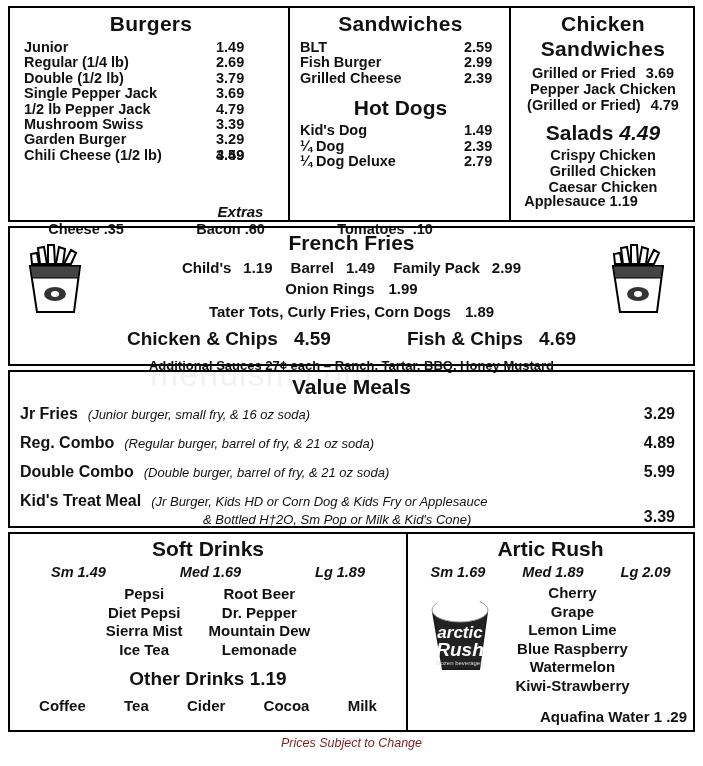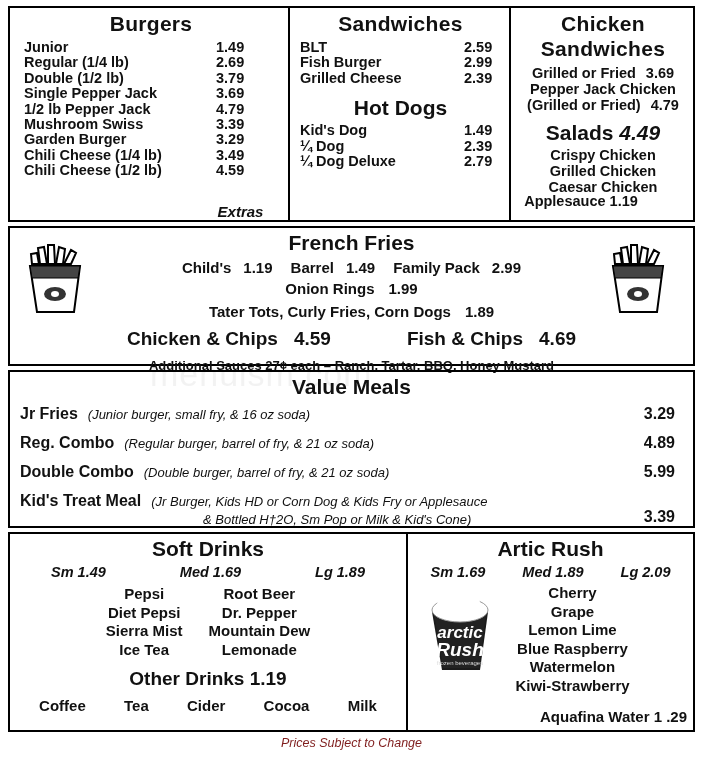--- a/index.html
+++ b/index.html
@@ -176,21 +176,21 @@
     <div class="col c1">
       <h2 class="sec">Burgers</h2>
       <div class="rows">
         <div class="row"><span class="nm">Junior</span><span class="pr">1.49</span></div>
         <div class="row"><span class="nm">Regular (1/4 lb)</span><span class="pr">2.69</span></div>
         <div class="row"><span class="nm">Double (1/2 lb)</span><span class="pr">3.79</span></div>
         <div class="row"><span class="nm">Single Pepper Jack</span><span class="pr">3.69</span></div>
         <div class="row"><span class="nm">1/2 lb Pepper Jack</span><span class="pr">4.79</span></div>
         <div class="row"><span class="nm">Mushroom Swiss</span><span class="pr">3.39</span></div>
         <div class="row"><span class="nm">Garden Burger</span><span class="pr">3.29</span></div>
-        <div class="row"><span class="nm">Chili Cheese (1/4 lb)</span><span class="pr">3.49</span></div>
+        <div class="row"><span class="pr">3.49</span></div>
         <div class="row"><span class="nm">Chili Cheese (1/2 lb)</span><span class="pr">4.59</span></div>
       </div>
     </div>
 
     <div class="col c2">
       <h2 class="sec">Sandwiches</h2>
       <div class="rows">
         <div class="row"><span class="nm">BLT</span><span class="pr">2.59</span></div>
         <div class="row"><span class="nm">Fish Burger</span><span class="pr">2.99</span></div>
         <div class="row"><span class="nm">Grilled Cheese</span><span class="pr">2.39</span></div>
@@ -216,20 +216,25 @@
         <em>4.49</em>
       </div>
       <div class="salad-item">Crispy Chicken</div>
       <div class="salad-item">Grilled Chicken</div>
       <div class="salad-item">Caesar Chicken</div>
     </div>
 
     <div class="extras-wrap">
       <div class="ext-center">
         <span class="lbl">Extras</span>
+        <div class="ext-items">
+          <span><span>Cheese</span> <span>.35</span></span>
+          <span><span>Bacon</span> <span>.60</span></span>
+          <span><span>Tomatoes</span> &nbsp;<span>.10</span></span>
+        </div>
       </div>
       <div class="ext-right">
         <span>Applesauce</span>
         <span>1.19</span>
       </div>
     </div>
   </div>
 
   <div class="bx fries">
     <svg class="fry-ico fry-left" width="72" height="74" viewBox="0 0 72 74">

